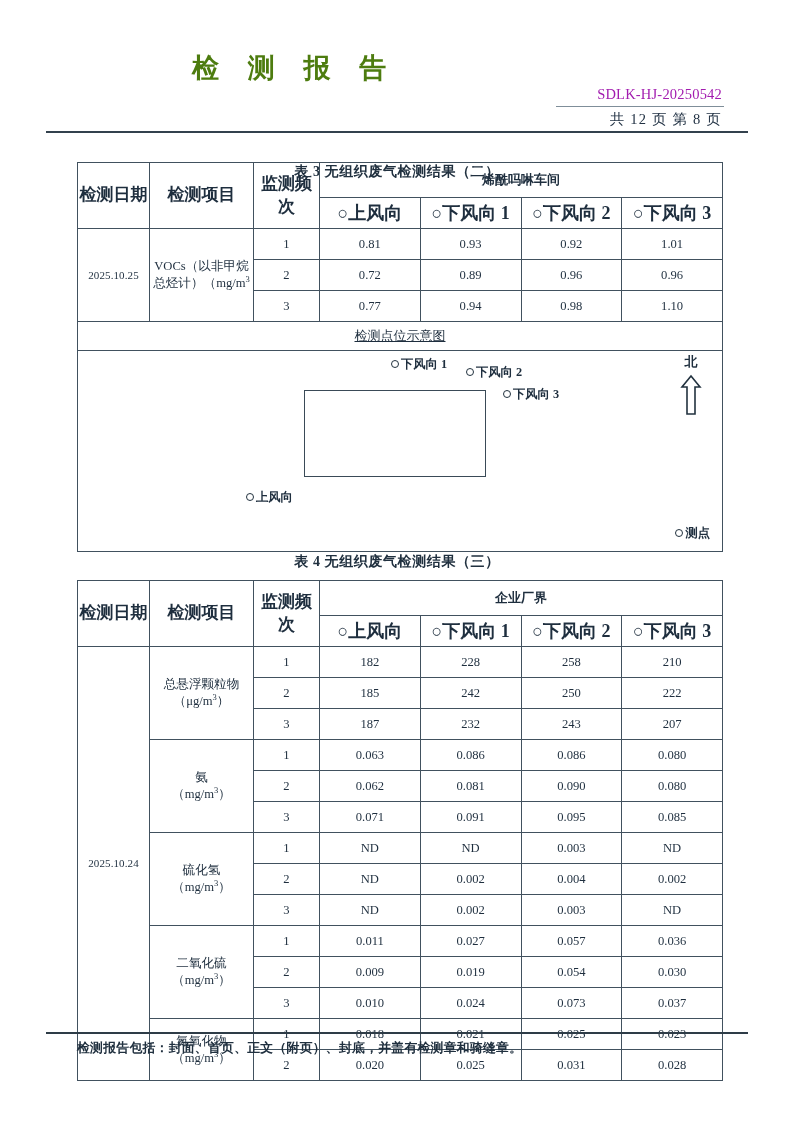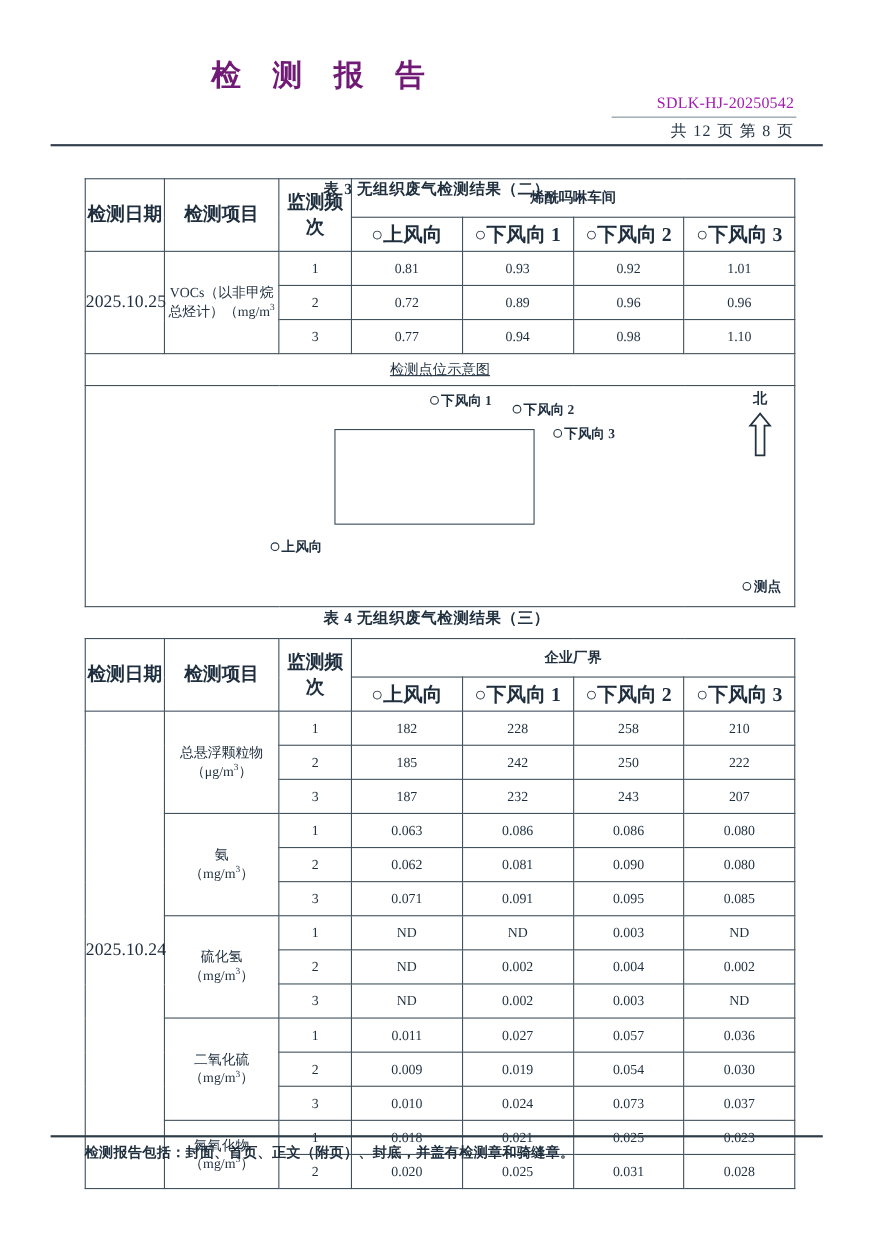--- a/index.html
+++ b/index.html
@@ -17,21 +17,21 @@
   }
 
   
   .report-title {
     position: absolute;
     left: 192px;
     top: 50px;
     font-size: 27px;
     font-weight: bold;
     letter-spacing: 11px;
-    color: #701a75;
+    color: #4d7c0f;
     font-family: "Liberation Serif", "DejaVu Serif", serif;
   }
   .doc-code {
     position: absolute;
     right: 72px;
     top: 86px;
     font-size: 14.5px;
     letter-spacing: 0.2px;
     color: #a21caf;
     white-space: nowrap;
@@ -101,21 +101,21 @@
   .h-main { height: 34px; font-size: 13px; }
   .h-sub  { height: 30px; font-size: 18px; }
   .h-tall { height: 64px; font-size: 17px; }
   .r-data { height: 31px; }
 
   .cell-item {
     font-size: 12.6px;
     line-height: 1.55;
     padding: 2px 4px;
   }
-  .cell-date { font-size: 16px; letter-spacing: 0.1px; }
+  .cell-date { font-size: 11px; letter-spacing: 0.1px; }
 
   .col-date { width: 72px; }
   .col-item { width: 104px; }
   .col-freq { width: 66px; }
   .col-pt   { width: 100.75px; }
 
   sup { font-size: 0.68em; vertical-align: super; line-height: 0; }
 
   
   .diagram-title {

